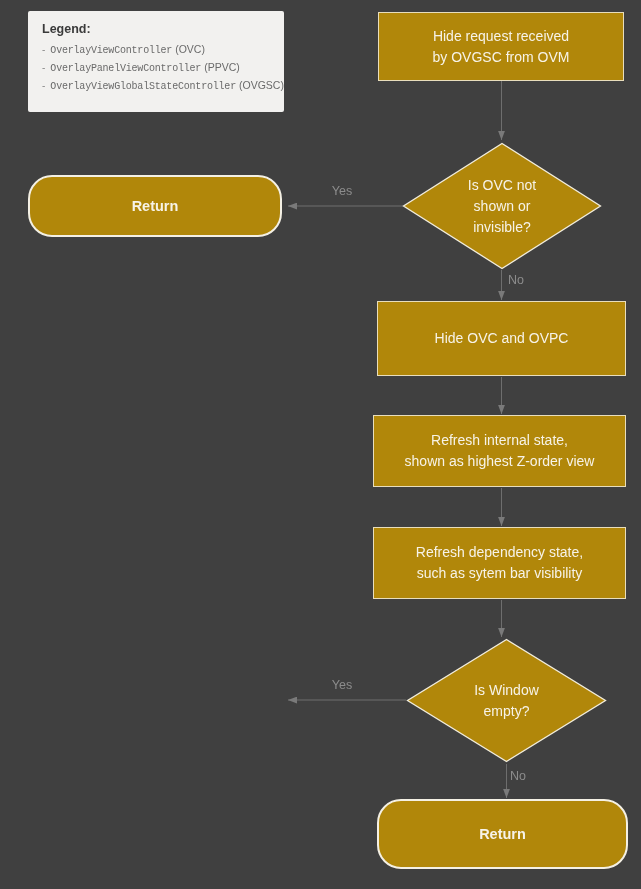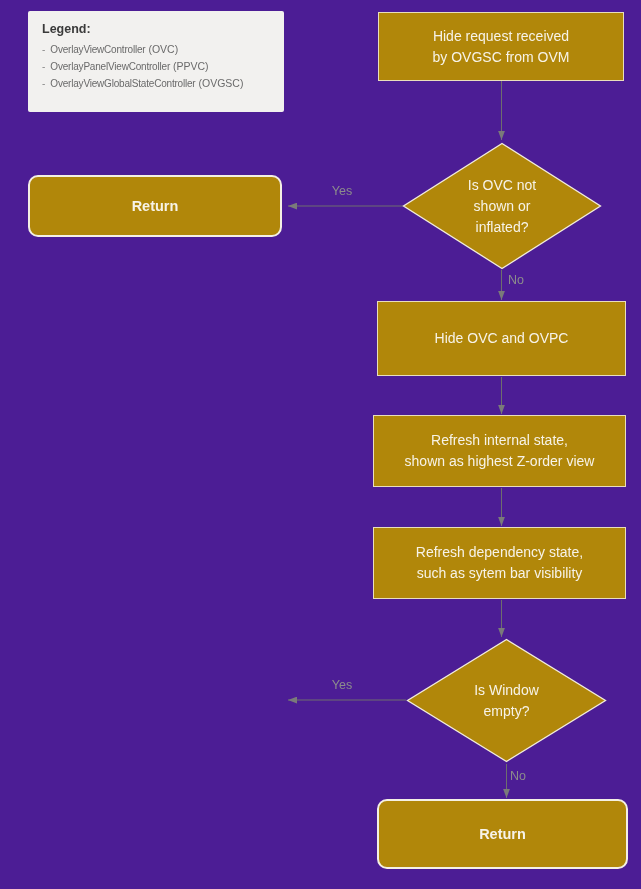--- a/index.html
+++ b/index.html
@@ -1,20 +1,20 @@
 <!DOCTYPE html>
 <html><head>
 <meta charset="utf-8">
 <style>
   html, body { margin: 0; padding: 0; background: #000; }
   .canvas {
     position: relative;
     width: 641px;
     height: 889px;
-    background: #4c1d95;
+    background: #404040;
     font-family: "Liberation Sans", sans-serif;
     overflow: hidden;
   }
   svg.connectors {
     position: absolute;
     left: 0; top: 0;
     width: 641px; height: 889px;
   }
   svg.connectors line { stroke: #6e6e6e; stroke-width: 1; }
 
@@ -34,40 +34,40 @@
     color: #3a3a3a;
     margin-bottom: 5px;
   }
   .legend-item {
     font-size: 10px;
     color: #6a6a6a;
     line-height: 17px;
     white-space: nowrap;
   }
   .legend-item .dash { margin-right: 5px; color: #8a8a8a; }
-  .legend-item .mono { font-family: Liberation Sans, sans-serif; letter-spacing: -0.2px; }
+  .legend-item .mono { font-family: Liberation Mono, monospace; letter-spacing: -0.2px; }
   .legend-item .abbr { font-family: "Liberation Sans", sans-serif; font-size: 10.5px; margin-left: 3px; }
 
   
   .node {
     position: absolute;
     box-sizing: border-box;
     background: #b1870a;
     border: 1px solid rgba(248, 244, 232, 0.8);
     color: #f7f3e8;
     display: flex;
     align-items: center;
     justify-content: center;
     text-align: center;
     font-size: 14px;
     line-height: 21px;
     white-space: pre-line;
   }
   .node.rounded {
-    border-radius: 10px;
+    border-radius: 24px;
     border: 2px solid #f4f0e4;
     font-weight: bold;
     font-size: 14.5px;
   }
   .diamond {
     position: absolute;
   }
   .diamond svg { position: absolute; left: 0; top: 0; width: 100%; height: 100%; }
   .diamond polygon { fill: #b1870a; stroke: #f2eddd; stroke-width: 1.3; }
   .diamond .diamond-text {
@@ -124,21 +124,21 @@
 
   <div class="node" style="left:378px; top:12px; width:246px; height:69px;">Hide request received
 by OVGSC from OVM</div>
 
   <div class="diamond" style="left:402px; top:142px; width:200px; height:128px;">
     <svg viewBox="0 0 200 128">
       <polygon points="100,1.5 198.5,64 100,126.5 1.5,64"></polygon>
     </svg>
     <div class="diamond-text">Is OVC not
 shown or
-inflated?</div>
+invisible?</div>
   </div>
 
   <div class="node rounded" style="left:28px; top:175px; width:254px; height:62px;">Return</div>
 
   <div class="edge-label centered" style="left:318px; top:184px; width:48px;">Yes</div>
   <div class="edge-label" style="left:508px; top:273px;">No</div>
 
   <div class="node" style="left:377px; top:301px; width:249px; height:75px;">Hide OVC and OVPC</div>
 
   <div class="node" style="left:373px; top:415px; width:253px; height:72px;">Refresh internal state,

